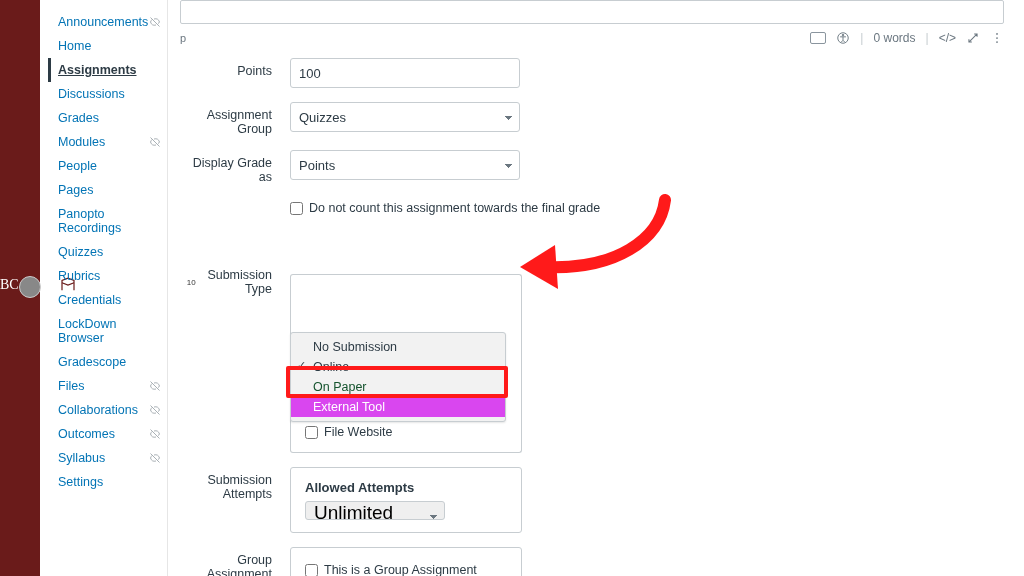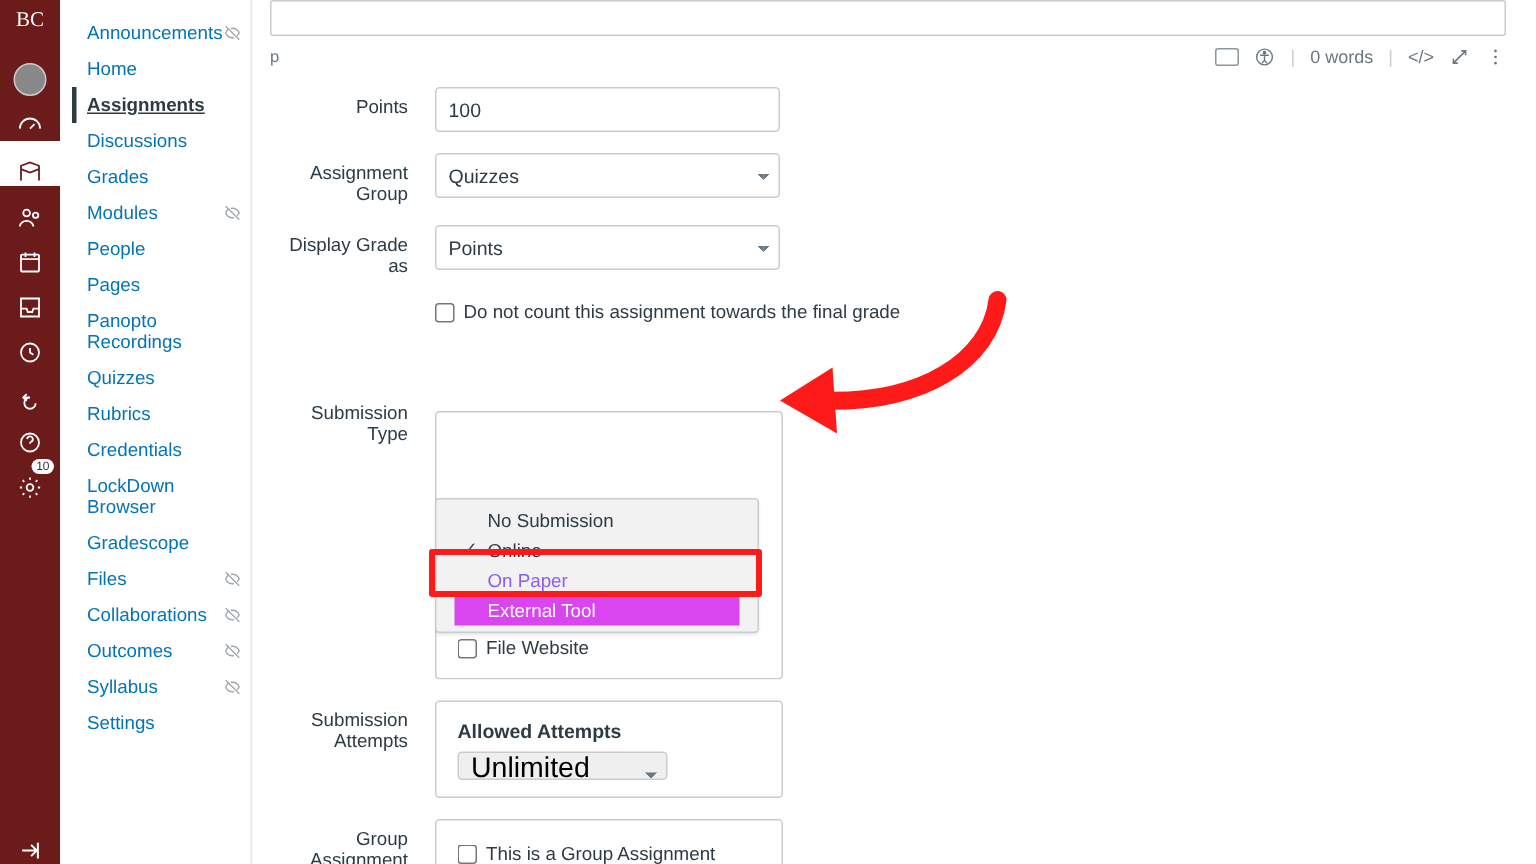--- a/index.html
+++ b/index.html
@@ -1,21 +1,21 @@
 <!DOCTYPE html>
 <html><head>
 <meta charset="utf-8">
 <style>
 * { box-sizing: border-box; margin: 0; padding: 0; }
 body { font-family: "Helvetica Neue", Arial, sans-serif; font-size: 13px; color: #2d3b45; background: #fff; width: 1024px; height: 576px; overflow: hidden; position: relative; }
 
 
-.rail { position: absolute; left: 0; top: 0; width: 40px; height: 576px; background: #6a1b1a; display: flex; flex-direction: column; align-items: center; padding-top: 6px; }
+.rail { position: absolute; left: 0; top: 0; width: 40px; height: 576px; background: #6a1b1a; display: flex; flex-direction: row; align-items: center; padding-top: 6px; }
 .rail-logo { color: #fff; font-family: Georgia, serif; font-size: 14px; font-weight: 400; letter-spacing: 0; margin-bottom: 12px; }
-.rail-item { width: 40px; height: 30px; display: flex; align-items: flex-end; justify-content: center; color: #fff; cursor: pointer; position: relative; }
+.rail-item { width: 40px; height: 30px; display: flex; align-items: flex-start; justify-content: center; color: #fff; cursor: pointer; position: relative; }
 .rail-item.active { background: #fff; color: #6a1b1a; }
 .rail-item svg { width: 18px; height: 18px; }
 .avatar { width: 22px; height: 22px; border-radius: 50%; background: #888; border: 1px solid #ccc; }
 .rail-badge { position: absolute; top: 2px; right: 4px; background: #fff; color: #333; font-size: 8px; border-radius: 8px; padding: 0 3px; line-height: 10px; }
 .rail-spacer { flex: 1; }
 
 
 .cnav { position: absolute; left: 40px; top: 0; width: 128px; height: 576px; padding: 10px 0 0 8px; border-right: 1px solid #e6e6e6; }
 .cnav a { display: block; color: #0374b5; font-size: 12.5px; padding: 5px 6px 5px 10px; text-decoration: none; position: relative; }
 .cnav a.active { color: #2d3b45; font-weight: 600; border-left: 3px solid #2d3b45; padding-left: 7px; text-decoration: underline; }
@@ -39,21 +39,21 @@
 select.sel { width: 230px; appearance: none; padding-right: 22px; background-image: linear-gradient(45deg, transparent 50%, #6b7780 50%), linear-gradient(-45deg, transparent 50%, #6b7780 50%); background-position: right 10px top 13px, right 6px top 13px; background-size: 4px 4px, 4px 4px; background-repeat: no-repeat; }
 .chk-row { display: flex; align-items: center; gap: 6px; font-size: 12.5px; padding: 3px 0; }
 .chk-row input[type=checkbox] { width: 13px; height: 13px; }
 
 .panel { border: 1px solid #c7cdd1; border-radius: 3px; padding: 12px 14px 10px 14px; width: 232px; }
 .panel-title { font-weight: 700; margin-bottom: 6px; }
 select.small { width: 140px; height: 19px; border: 1px solid #c7cdd1; border-radius: 3px; padding: 0 8px; font-size: 19px; appearance: none; background-image: linear-gradient(45deg, transparent 50%, #6b7780 50%), linear-gradient(-45deg, transparent 50%, #6b7780 50%); background-position: right 10px top 13px, right 6px top 13px; background-size: 4px 4px, 4px 4px; background-repeat: no-repeat; }
 
 
 .dd-wrap { position: relative; width: 232px; }
-.dd-menu { position: absolute; top: 0; left: 0; width: 216px; background: #f2f2f2; border: 1px solid #c7cdd1; border-radius: 3px; z-index: 10; padding: 4px 12px; box-shadow: 0 1px 2px rgba(0,0,0,0.1); }
+.dd-menu { position: absolute; top: 0; left: 0; width: 216px; background: #f2f2f2; border: 1px solid #c7cdd1; border-radius: 3px; z-index: 10; padding: 4px 0; box-shadow: 0 1px 2px rgba(0,0,0,0.1); }
 .dd-item { font-size: 12.5px; padding: 3px 10px 3px 22px; position: relative; cursor: pointer; }
 .dd-item .check { position: absolute; left: 6px; top: 2px; font-size: 11px; }
 .dd-item.highlight { background: #d946ef; color: #fff; }
 .red-box { border: 4px solid #ff1a1a; position: absolute; pointer-events: none; z-index: 20; border-radius: 2px; }
 
 .options-stack { margin-top: 58px; border: 1px solid #c7cdd1; border-top: none; border-radius: 0 0 3px 3px; padding: 10px 14px; width: 232px; position: relative; }
 .options-stack::before { content: ""; position: absolute; top: -58px; left: -1px; right: -1px; height: 58px; border: 1px solid #c7cdd1; border-bottom: none; border-radius: 3px 3px 0 0; }
 
 
 .arrow { position: absolute; z-index: 30; pointer-events: none; }
@@ -216,21 +216,21 @@
     </div>
   </div>
 
   <div class="form-row" style="align-items:flex-start;margin-top:44px;">
     <div class="form-label">Submission Type</div>
     <div class="form-field">
       <div class="dd-wrap">
         <div class="dd-menu">
           <div class="dd-item">No Submission</div>
           <div class="dd-item"><span class="check">✓</span><span>Online</span></div>
-          <div class="dd-item" style="color:#8b5cf6;">On Paper</div>
+          <div class="dd-item" style="color:#14532d;">On Paper</div>
           <div class="dd-item highlight">External Tool</div>
         </div>
         <div class="red-box" style="top:34px; left:-4px; width:222px; height:32px;"></div>
         <div class="options-stack" style="margin-top:70px;">
           <label class="chk-row">
               <input type="checkbox" style="">
               <span>Text Entry</span>
             </label>
           <label class="chk-row">
               <input type="checkbox" style="">

